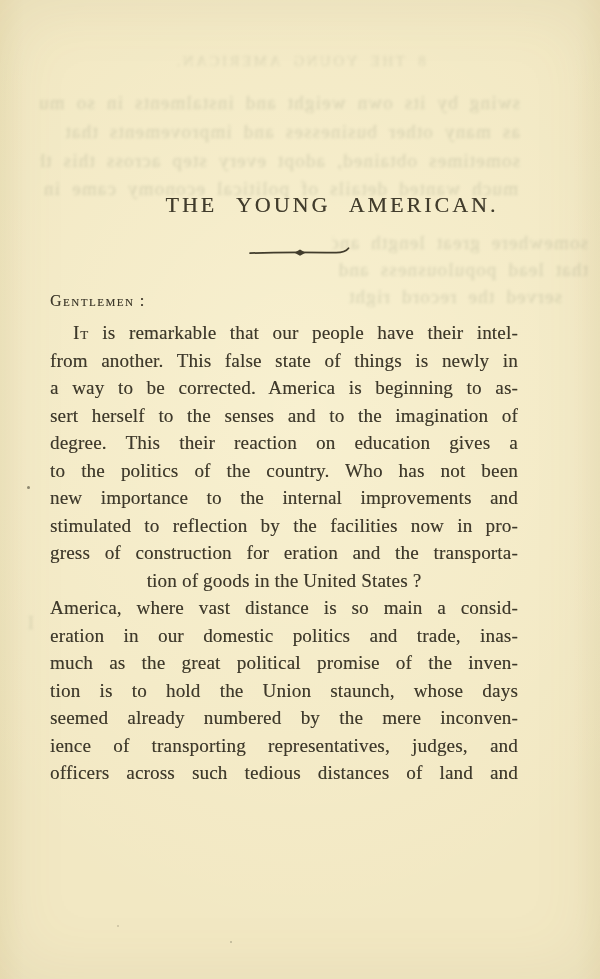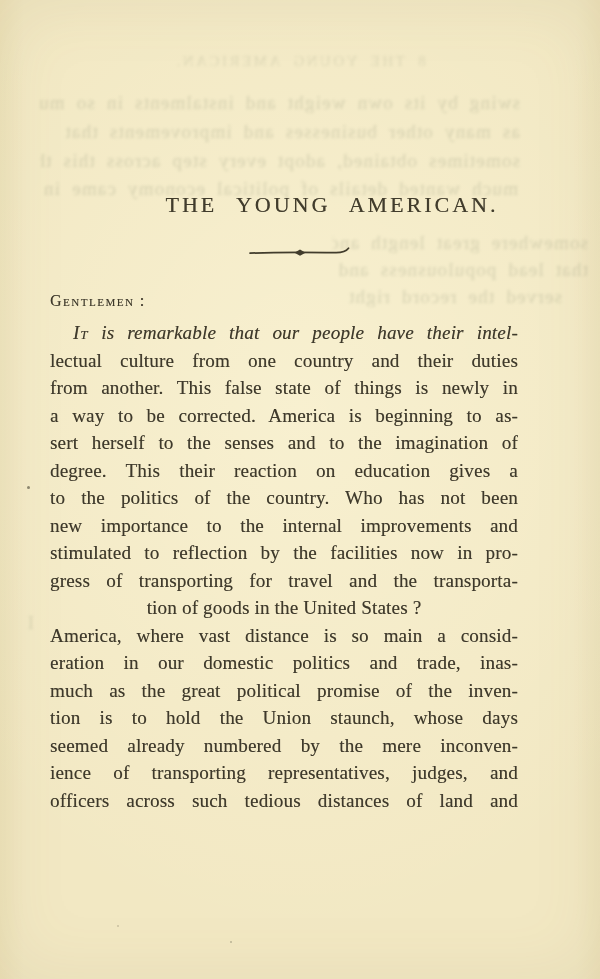--- a/index.html
+++ b/index.html
@@ -46,21 +46,21 @@
   }
   .sc { font-variant: small-caps; letter-spacing: 0.8px; }
 
   .line {
     height: 27.5px; line-height: 27.5px;
     overflow: hidden;
     letter-spacing: 0.2px;
   }
   .jline { text-align: justify; }
   .jline::after { content: ""; display: inline-block; width: 100%; height: 0; vertical-align: top; }
-  .indent { text-indent: 23px; font-style: italic; }
+  .indent { text-indent: 23px; }
   .plain { text-align: center; }
 
   
   .ghost {
     position: absolute;
     color: #8f9478;
     opacity: 0.30;
     filter: blur(1.7px);
     transform: scaleX(-1);
     font-size: 19px; letter-spacing: 1.2px; word-spacing: 5px;
@@ -106,29 +106,28 @@
       <path d="M3 9.2 C 22 8.3, 62 8.3, 89 8.6 C 95 8.6, 99 7.6, 101.5 4.2" stroke="#413c2c" stroke-width="1.7" fill="none" stroke-linecap="round"></path>
       <path d="M47.5 8.7 L53 5.6 L58.5 8.7 L53 11.8 Z" fill="#413c2c"></path>
     </svg>
   </div>
 
   <div class="bodyblock">
 
     <div class="salutation">Gentlemen :</div>
 
     <div class="line jline indent"><span class="sc">It</span><span> is remarkable that our people have their intel-</span></div>
-    <div class="line jline">lectual culture from one country and their duties</div>
     <div class="line jline">from another. This false state of things is newly in</div>
     <div class="line jline">a way to be corrected. America is beginning to as-</div>
     <div class="line jline">sert herself to the senses and to the imagination of</div>
     <div class="line jline">degree. This their reaction on education gives a</div>
     <div class="line jline">to the politics of the country. Who has not been</div>
     <div class="line jline">new importance to the internal improvements and</div>
     <div class="line jline">stimulated to reflection by the facilities now in pro-</div>
-    <div class="line jline">gress of transporting for travel and the transporta-</div>
+    <div class="line jline">gress of construction for eration and the transporta-</div>
     <div class="line plain">tion of goods in the United States ?</div>
 
     <div class="line jline">America, where vast distance is so main a consid-</div>
     <div class="line jline">eration in our domestic politics and trade, inas-</div>
     <div class="line jline">much as the great political promise of the inven-</div>
     <div class="line jline">tion is to hold the Union staunch, whose days</div>
     <div class="line jline">seemed already numbered by the mere inconven-</div>
     <div class="line jline">ience of transporting representatives, judges, and</div>
     <div class="line jline">officers across such tedious distances of land and</div>
 

